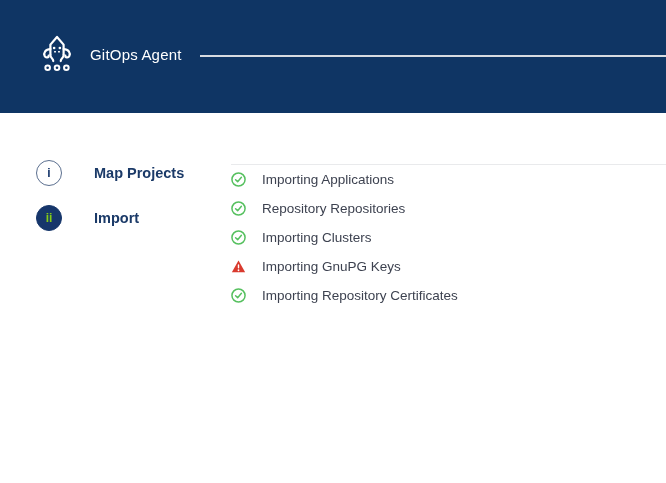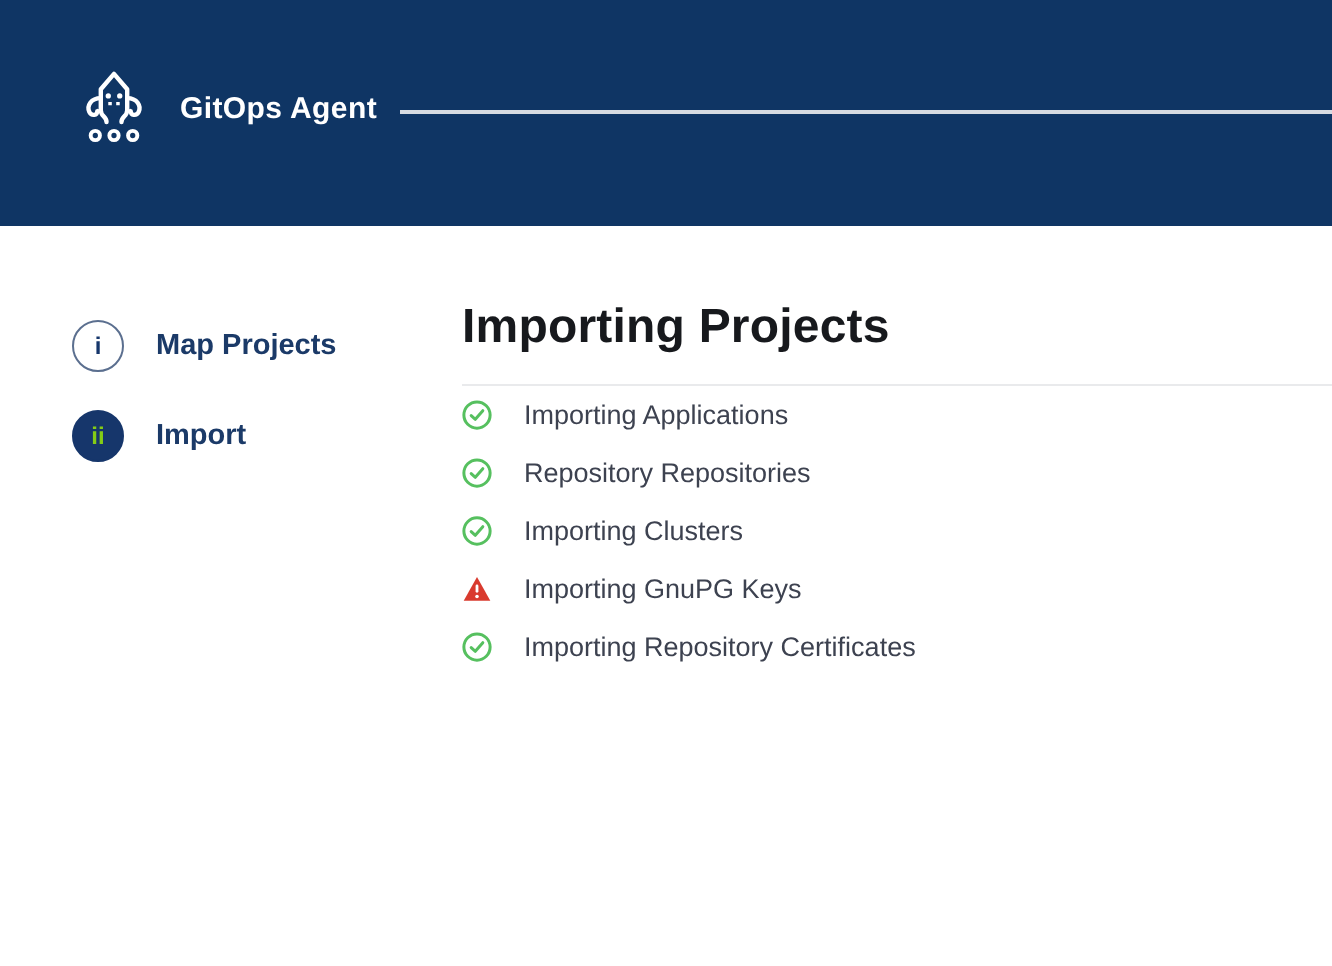--- a/index.html
+++ b/index.html
@@ -27,21 +27,21 @@
     position: absolute;
     left: 35px; top: 30px;
     width: 44px; height: 48px;
   }
   .logo-wrap svg { display: block; width: 100%; height: 100%; }
   .brand {
     position: absolute;
     left: 90px; top: 46px;
     color: #ffffff;
     font-size: 15px;
-    font-weight: 700;
+    font-weight: 400;
     letter-spacing: 0.2px;
   }
   .header-rule {
     position: absolute;
     left: 200px; right: 0;
     top: 55px;
     height: 2px;
     background: #d7dbe1;
   }
 
@@ -72,21 +72,21 @@
     border: 1.5px solid #5b6f8f;
     color: #16366b;
     background: #ffffff;
   }
   .step.active .step-bullet {
     background: #16366b;
     border: 1.5px solid #16366b;
     color: #84cc16;
   }
   .step-label {
-    margin-left: 16px;
+    margin-left: 32px;
     font-size: 14.5px;
     font-weight: 700;
     color: #1b3a68;
   }
 
   
   .main {
     position: absolute;
     left: 231px; top: 150px;
     right: 0;
@@ -166,21 +166,20 @@
       <span class="step-bullet">i</span>
       <span class="step-label">Map Projects</span>
     </div>
     <div class="step active">
       <span class="step-bullet">ii</span>
       <span class="step-label">Import</span>
     </div>
   </nav>
 
   <main class="main">
-    <h1 class="page-title">Importing Projects</h1>
     <div class="title-rule"></div>
 
     <ul class="status-list">
 
       <li class="status-row success">
         <span class="status-icon">
           <svg class="ic-check" viewBox="0 0 16 16">
               <circle cx="8" cy="8" r="7" fill="none" stroke="#56c05f" stroke-width="1.6"></circle>
               <path d="M4.9 8.3 L7.1 10.3 L11.1 5.7" fill="none" stroke="#56c05f" stroke-width="1.6" stroke-linecap="round" stroke-linejoin="round"></path>
             </svg>

